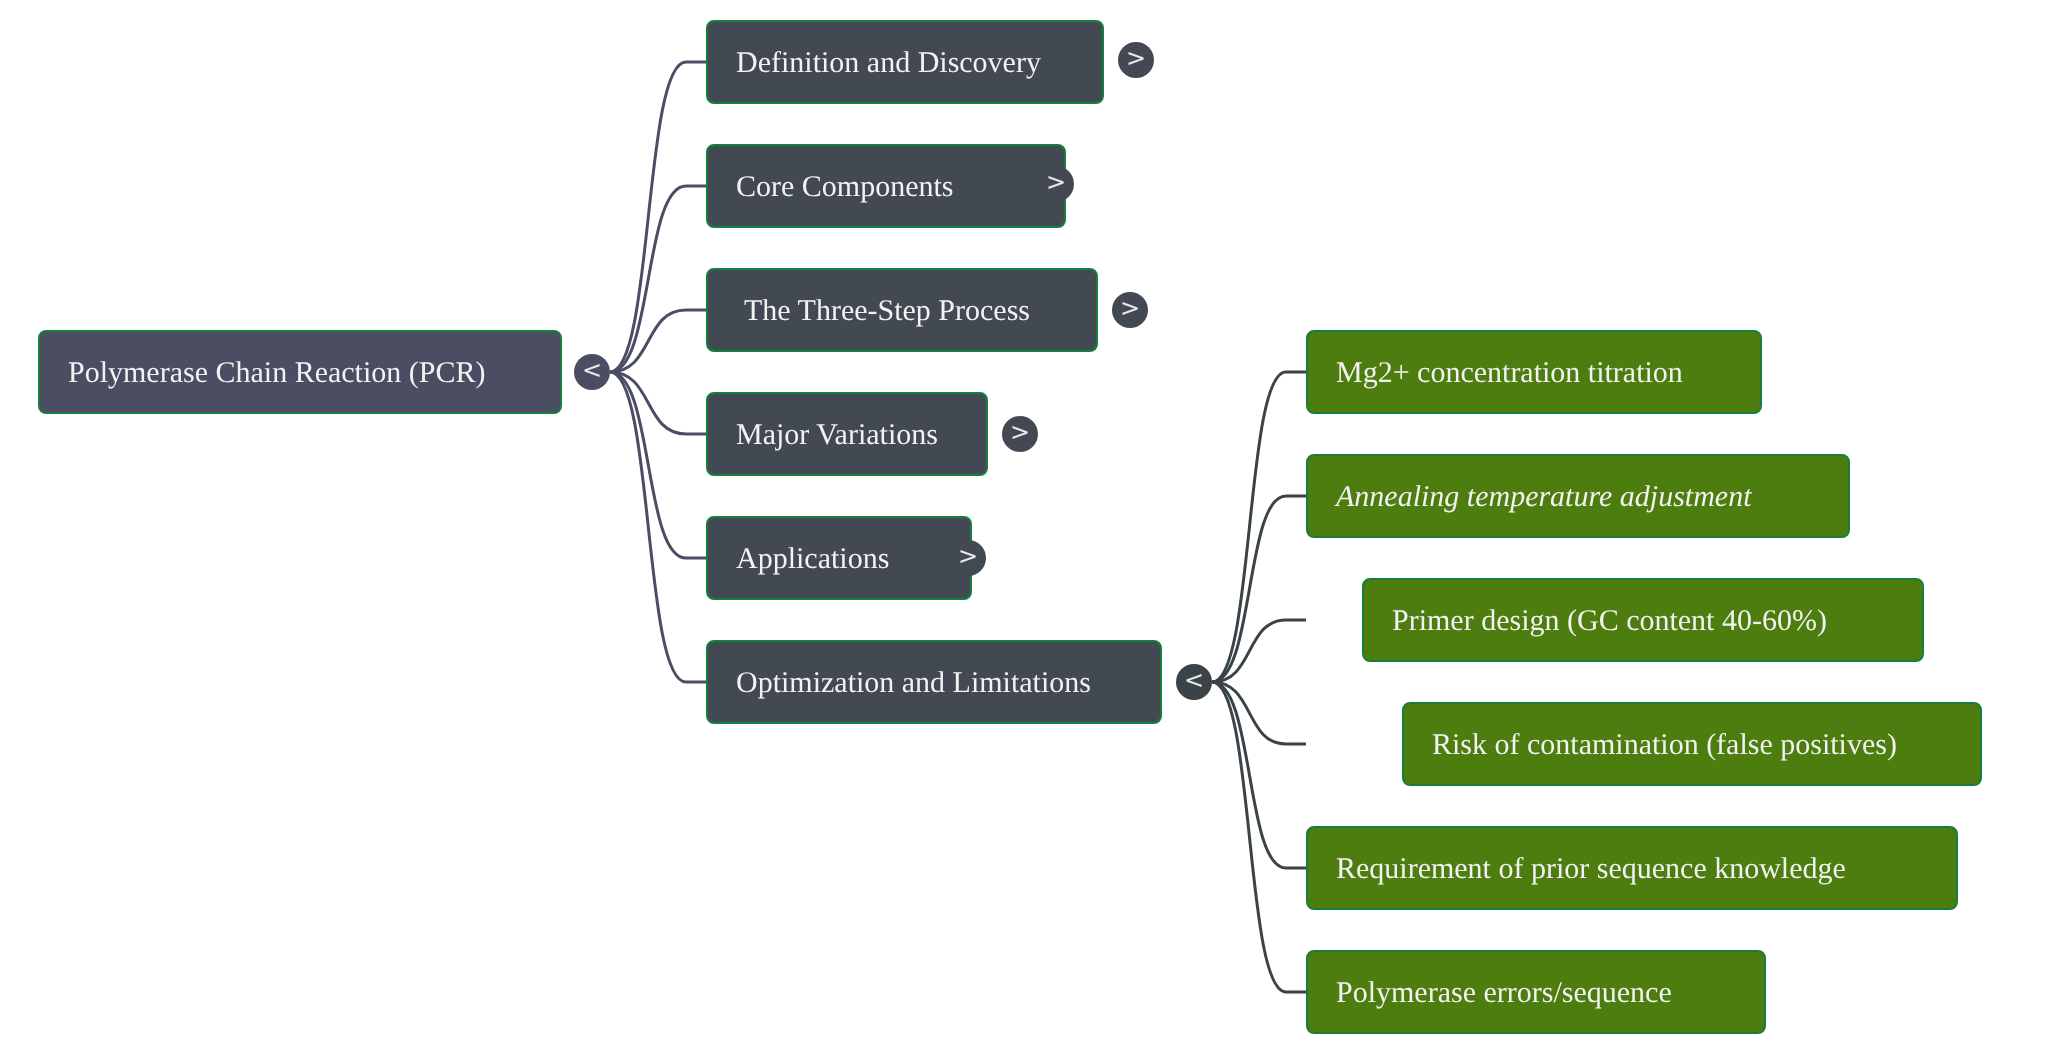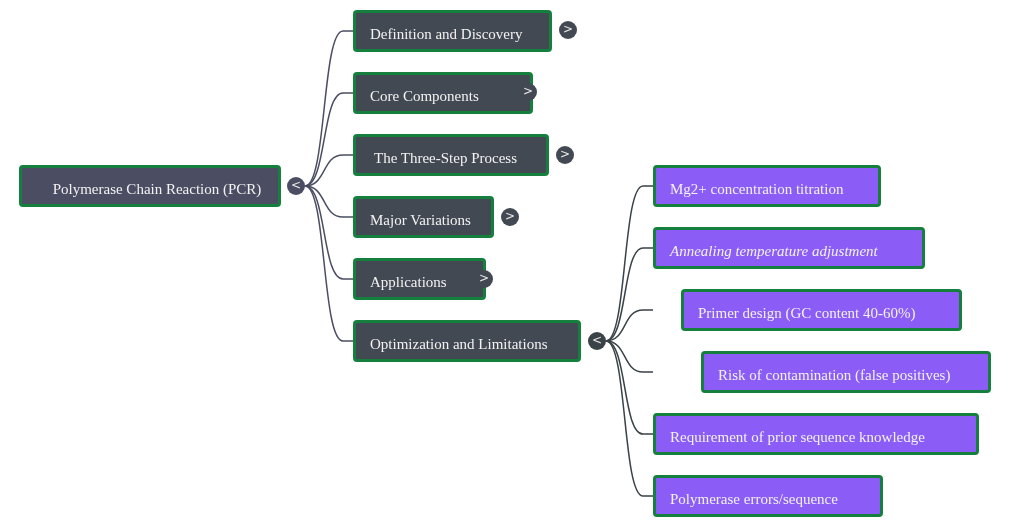--- a/index.html
+++ b/index.html
@@ -1,24 +1,24 @@
 <!DOCTYPE html>
 <html><head>
 <meta charset="utf-8">
 <style>
   html, body { margin: 0; padding: 0; background: #ffffff; }
   body { width: 1024px; height: 528px; position: relative; overflow: hidden;
          font-family: "Liberation Serif", "DejaVu Serif", serif; }
   #links { position: absolute; left: 0; top: 0; width: 1024px; height: 528px; }
   .node { position: absolute; box-sizing: border-box; height: 42px; border-radius: 4px;
           color: #f2f2f2; font-size: 15px; line-height: 42px; padding-left: 14px;
-          white-space: nowrap; border: 3px solid #15803d; }
-  .root { background: #4b4d63; text-align: center; }
+          white-space: nowrap; border: 1px solid #15803d; }
+  .root { background: #4b4d63; }
   .l1 { background: #434953; }
-  .l2 { background: #8b5cf6; }
+  .l2 { background: #4d7c0f; }
   .toggle { position: absolute; width: 18px; height: 18px; border-radius: 50%;
             color: #e8e8e8; font-size: 12px; line-height: 17px; text-align: center;
             font-family: "DejaVu Sans", sans-serif; cursor: pointer; }
   .toggle.t-root { background: #4b4d63; }
   .toggle.t-l1 { background: #434953; }
   .toggle.t-l1b { background: #3a4347; }
 </style>
 </head>
 <body>
 

